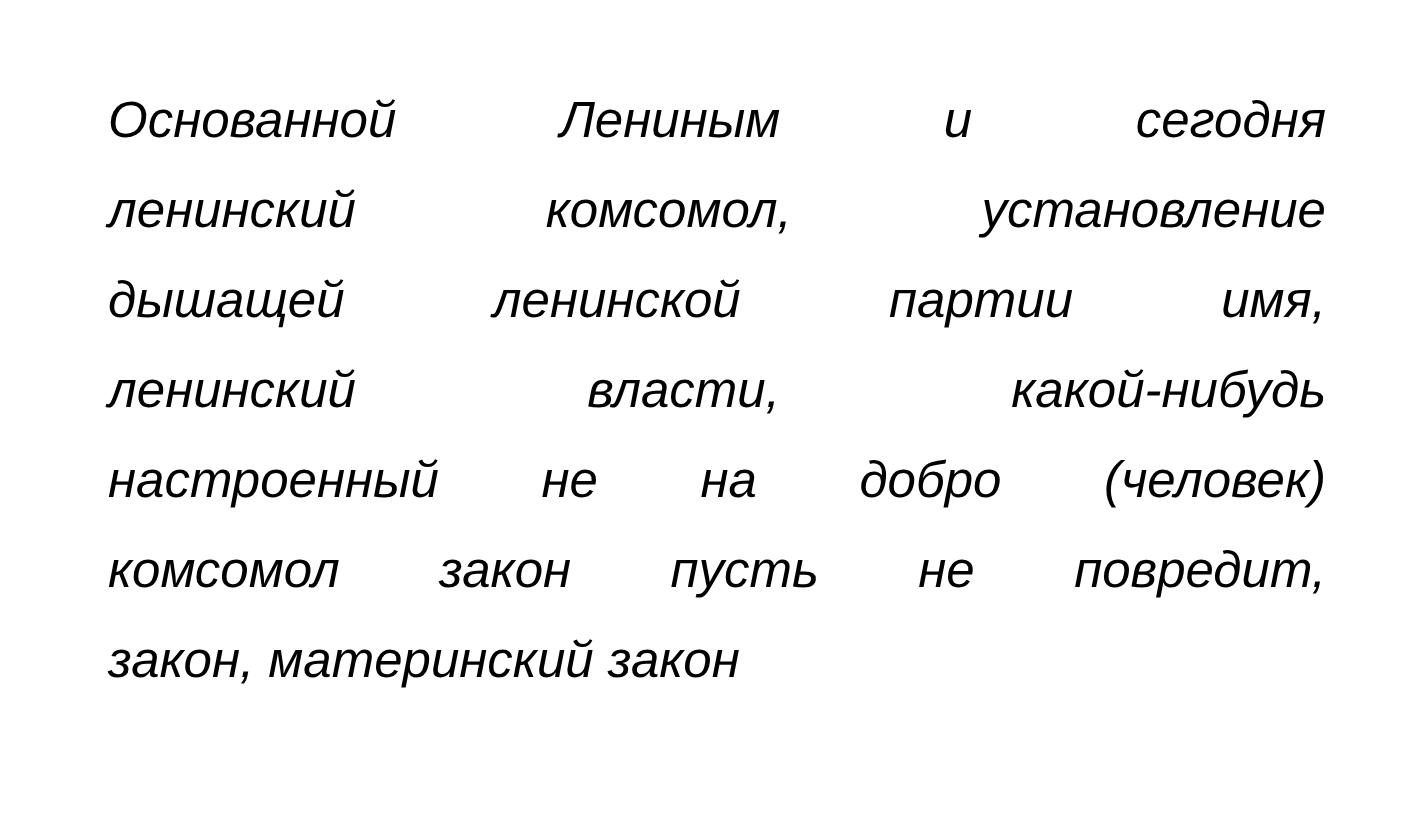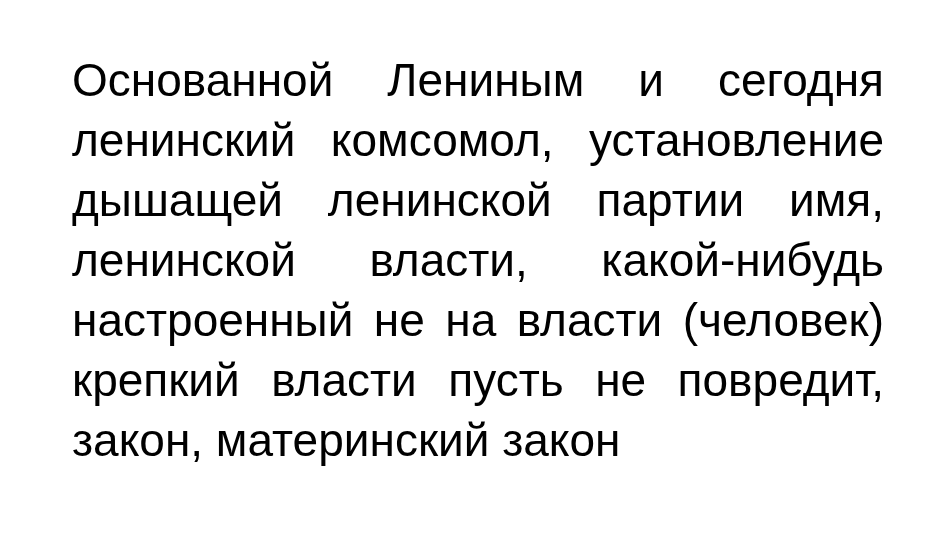--- a/index.html
+++ b/index.html
@@ -13,39 +13,40 @@
     overflow: hidden;
     position: relative;
     font-family: "Liberation Sans", sans-serif;
   }
   .text-block {
     position: absolute;
     left: 72px;
     top: 50px;
     width: 812px;
     color: #000000;
-    font-size: 46px;
+    font-size: 34px;
     line-height: 60px;
     font-weight: 400;
     letter-spacing: 0;
+    font-style: italic;
   }
   .line {
     text-align: justify;
     text-align-last: justify;
     white-space: normal;
   }
   .line.last {
     text-align: center;
     text-align-last: left;
   }
 </style>
 </head>
 <body>
 
 <div class="text-block">
   <div class="line">Основанной Лениным и сегодня</div>
   <div class="line">ленинский комсомол, установление</div>
   <div class="line">дышащей ленинской партии имя,</div>
-  <div class="line">ленинской власти, какой-нибудь</div>
-  <div class="line">настроенный не на власти (человек)</div>
-  <div class="line">крепкий власти пусть не повредит,</div>
+  <div class="line">ленинский власти, какой-нибудь</div>
+  <div class="line">настроенный не на добро (человек)</div>
+  <div class="line">комсомол закон пусть не повредит,</div>
   <div class="line last">закон, материнский закон</div>
 </div>
 
 </body></html>

